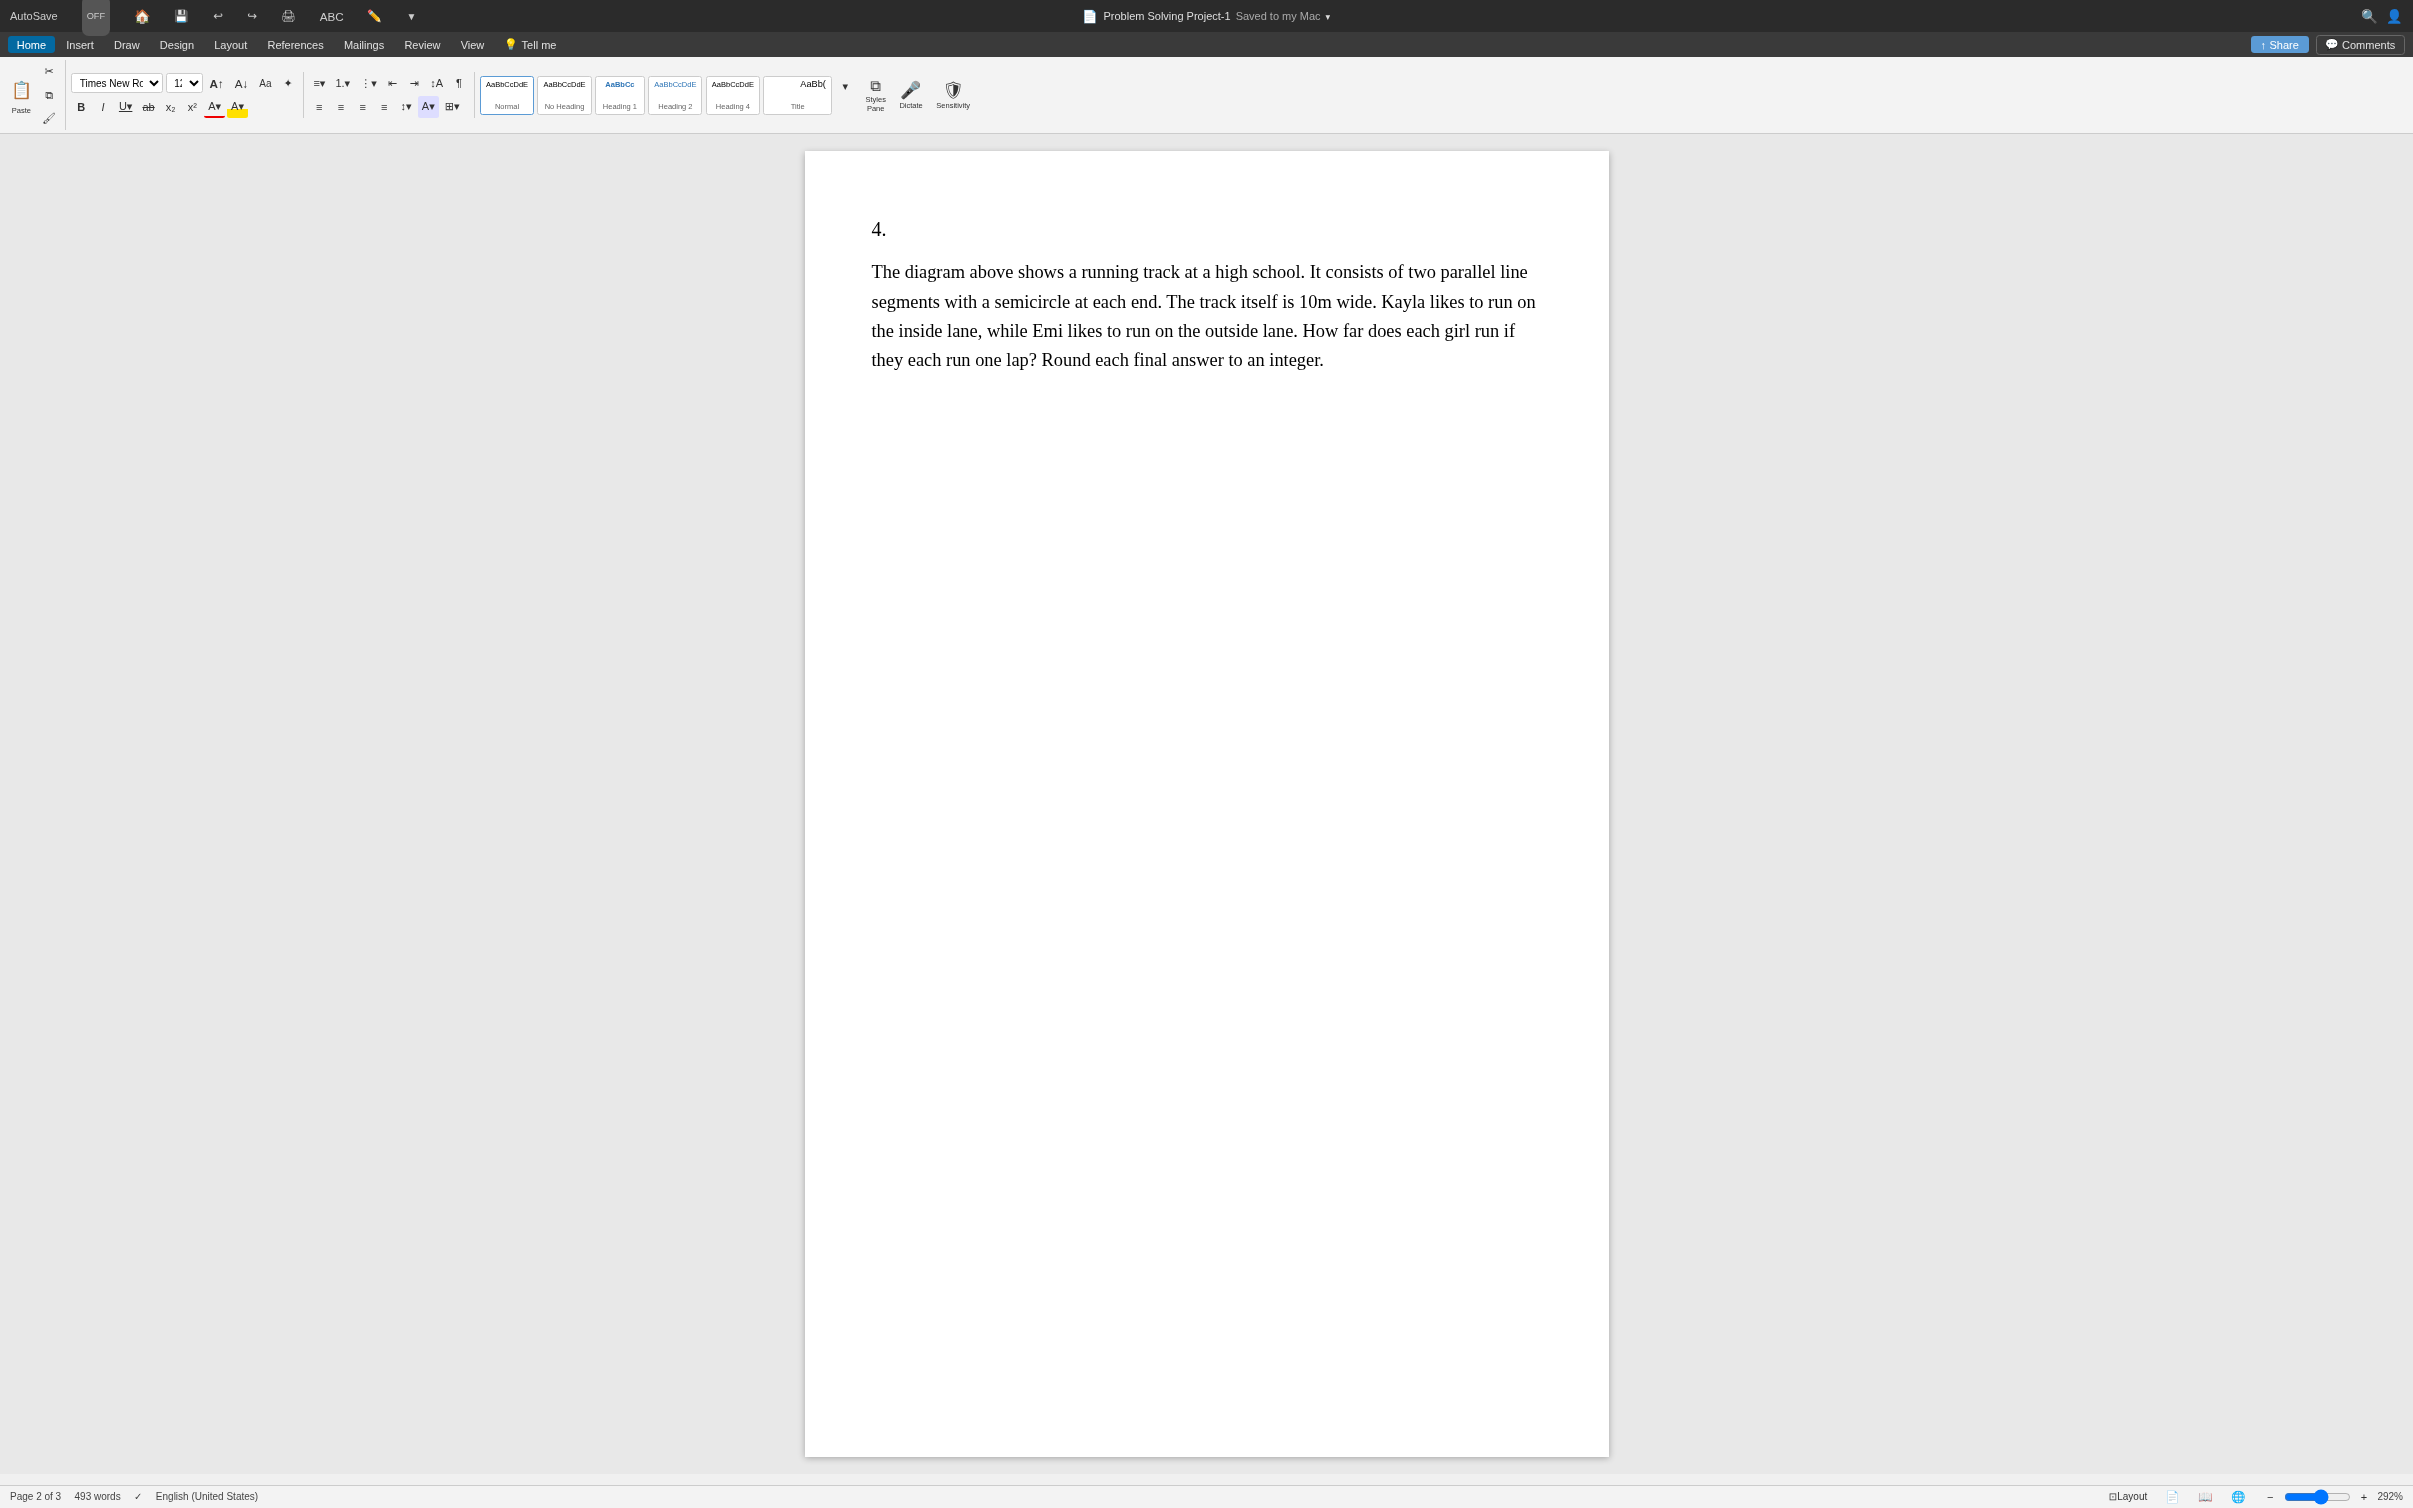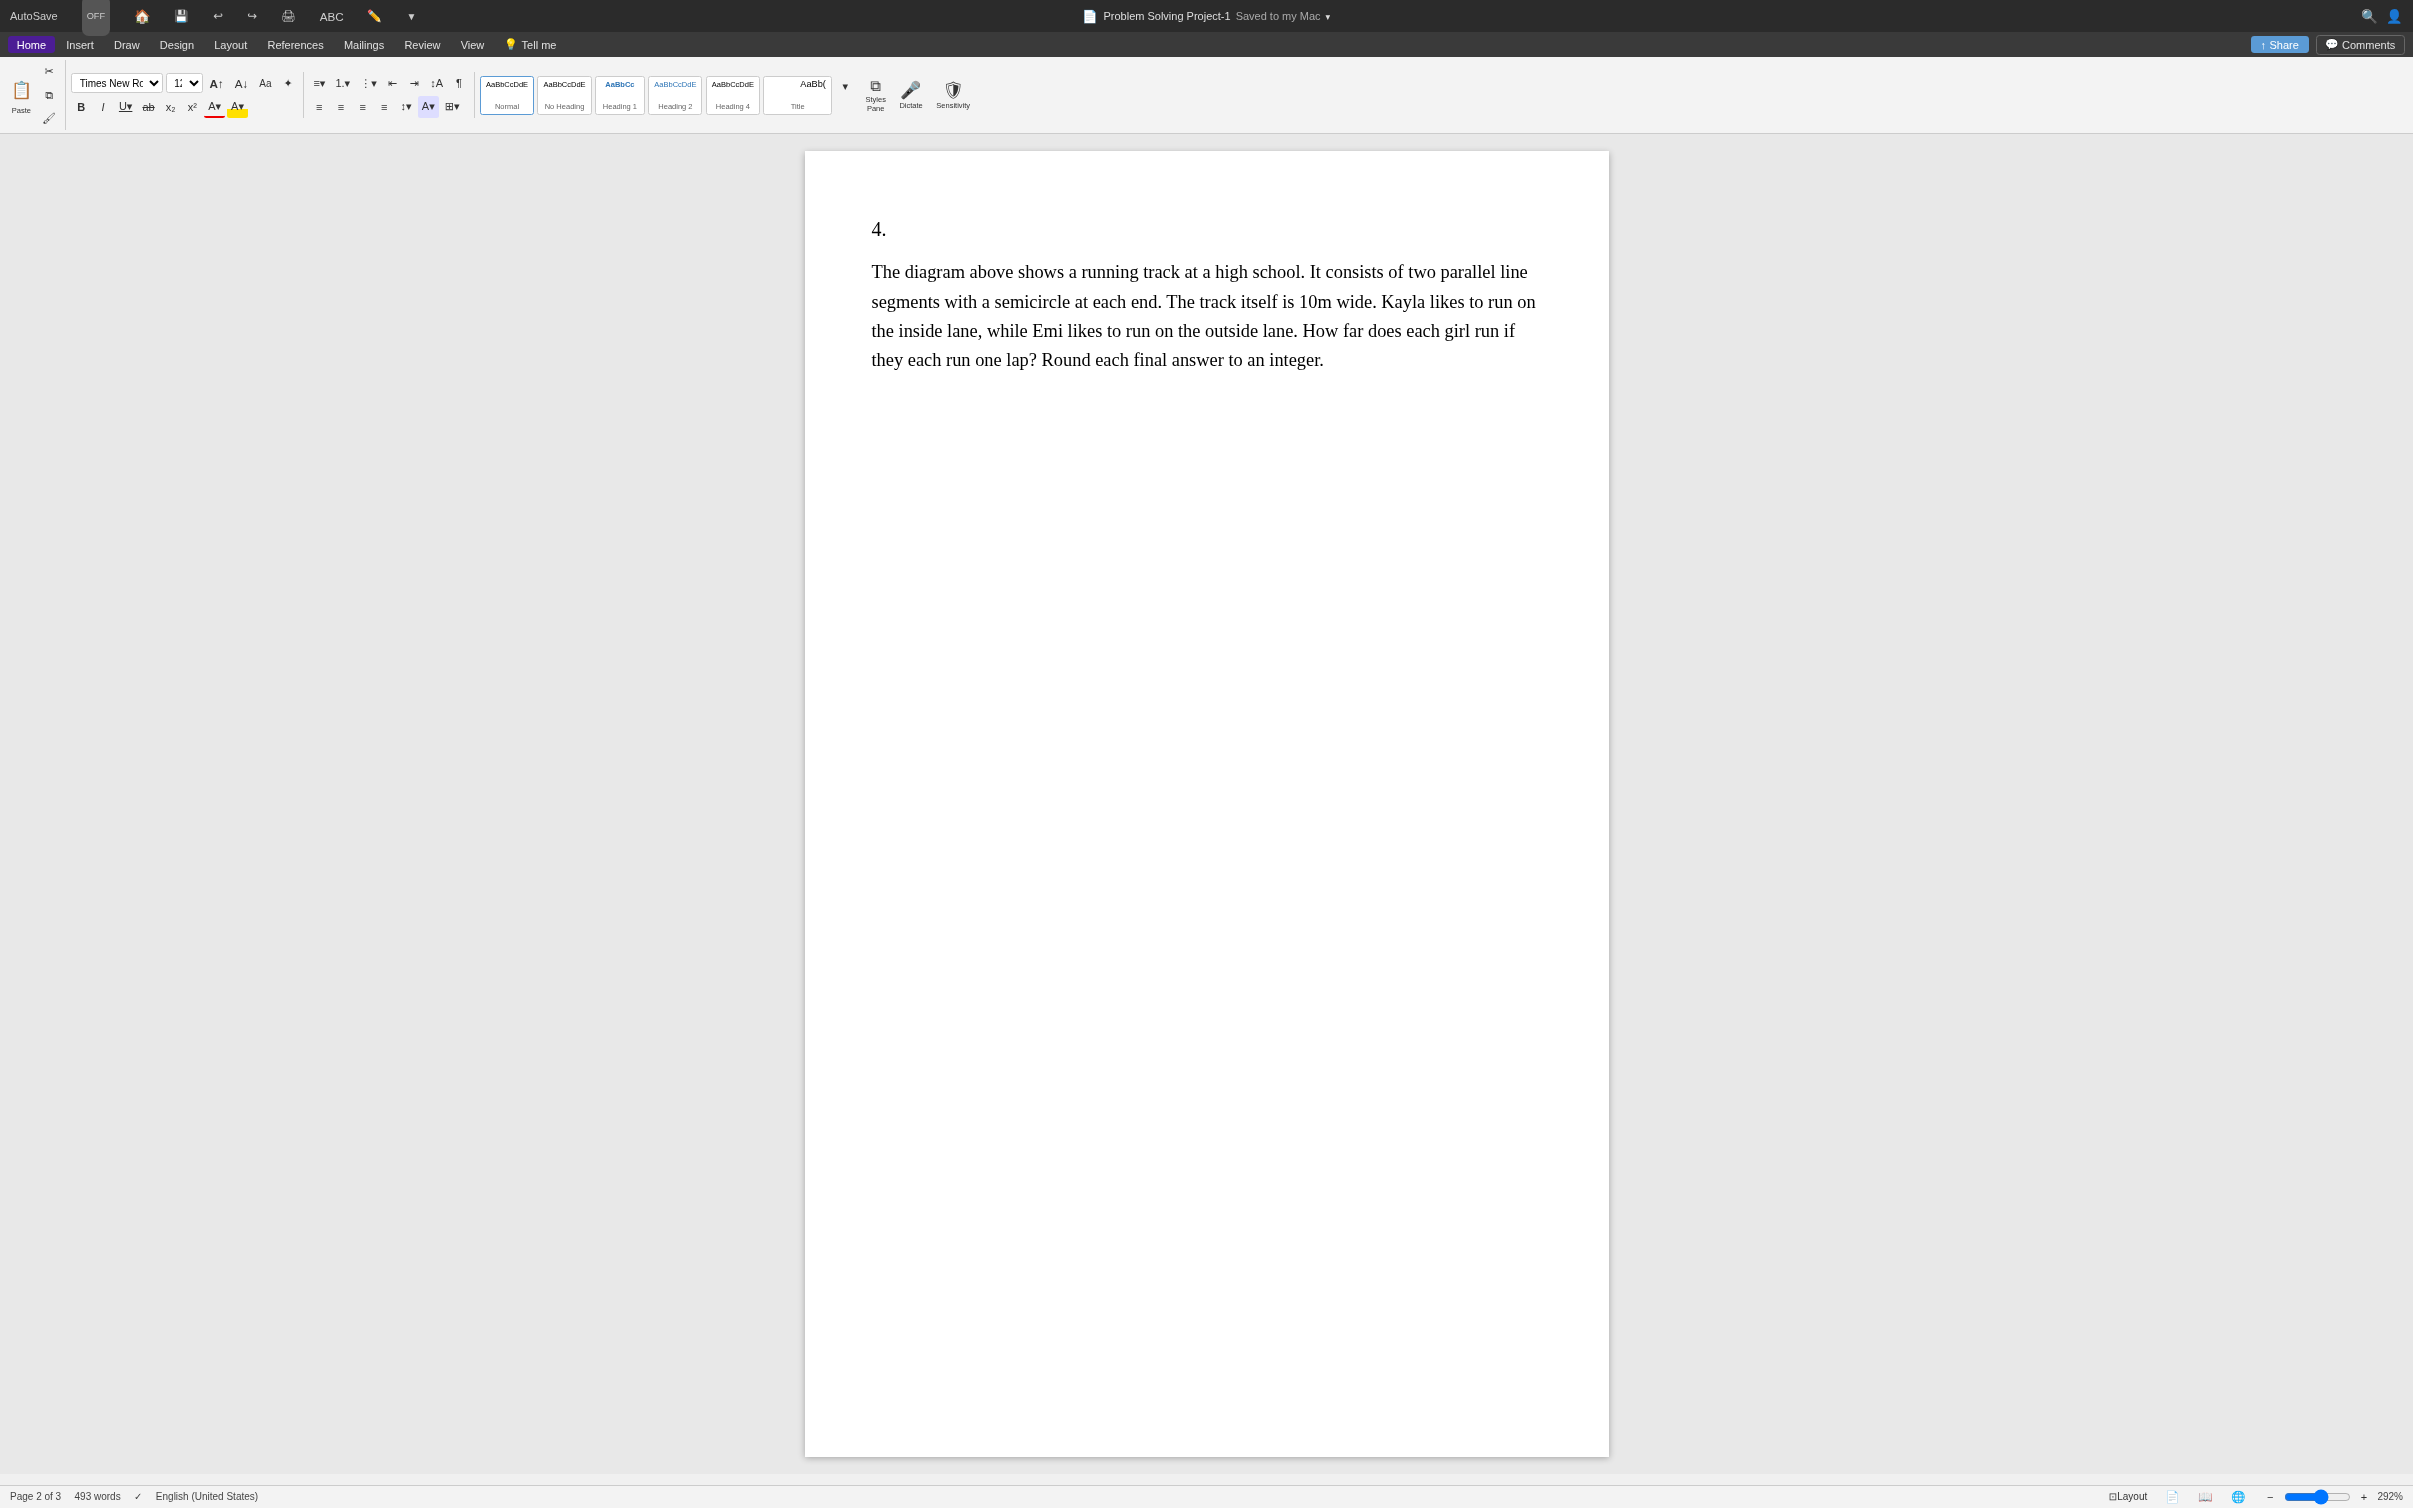--- a/index.html
+++ b/index.html
@@ -33,21 +33,21 @@
       font-size: 11px;
       font-family: -apple-system, sans-serif;
       gap: 3.4px;
     }
     .menu-item {
       padding: 2.5px 8.4px;
       border-radius: 3.4px;
       cursor: pointer;
       white-space: nowrap;
     }
-    .menu-item.active { background: #4c1d95; color: white; }
+    .menu-item.active { background: #0369a1; color: white; }
     .menu-right { margin-left: auto; display: flex; align-items: center; gap: 6.7px; }
     .share-btn {
       background: #5b9bd5;
       color: white;
       border: none;
       border-radius: 3.4px;
       padding: 2.5px 10px;
       font-size: 11px;
       cursor: pointer;
       display: flex; align-items: center; gap: 3.4px;

